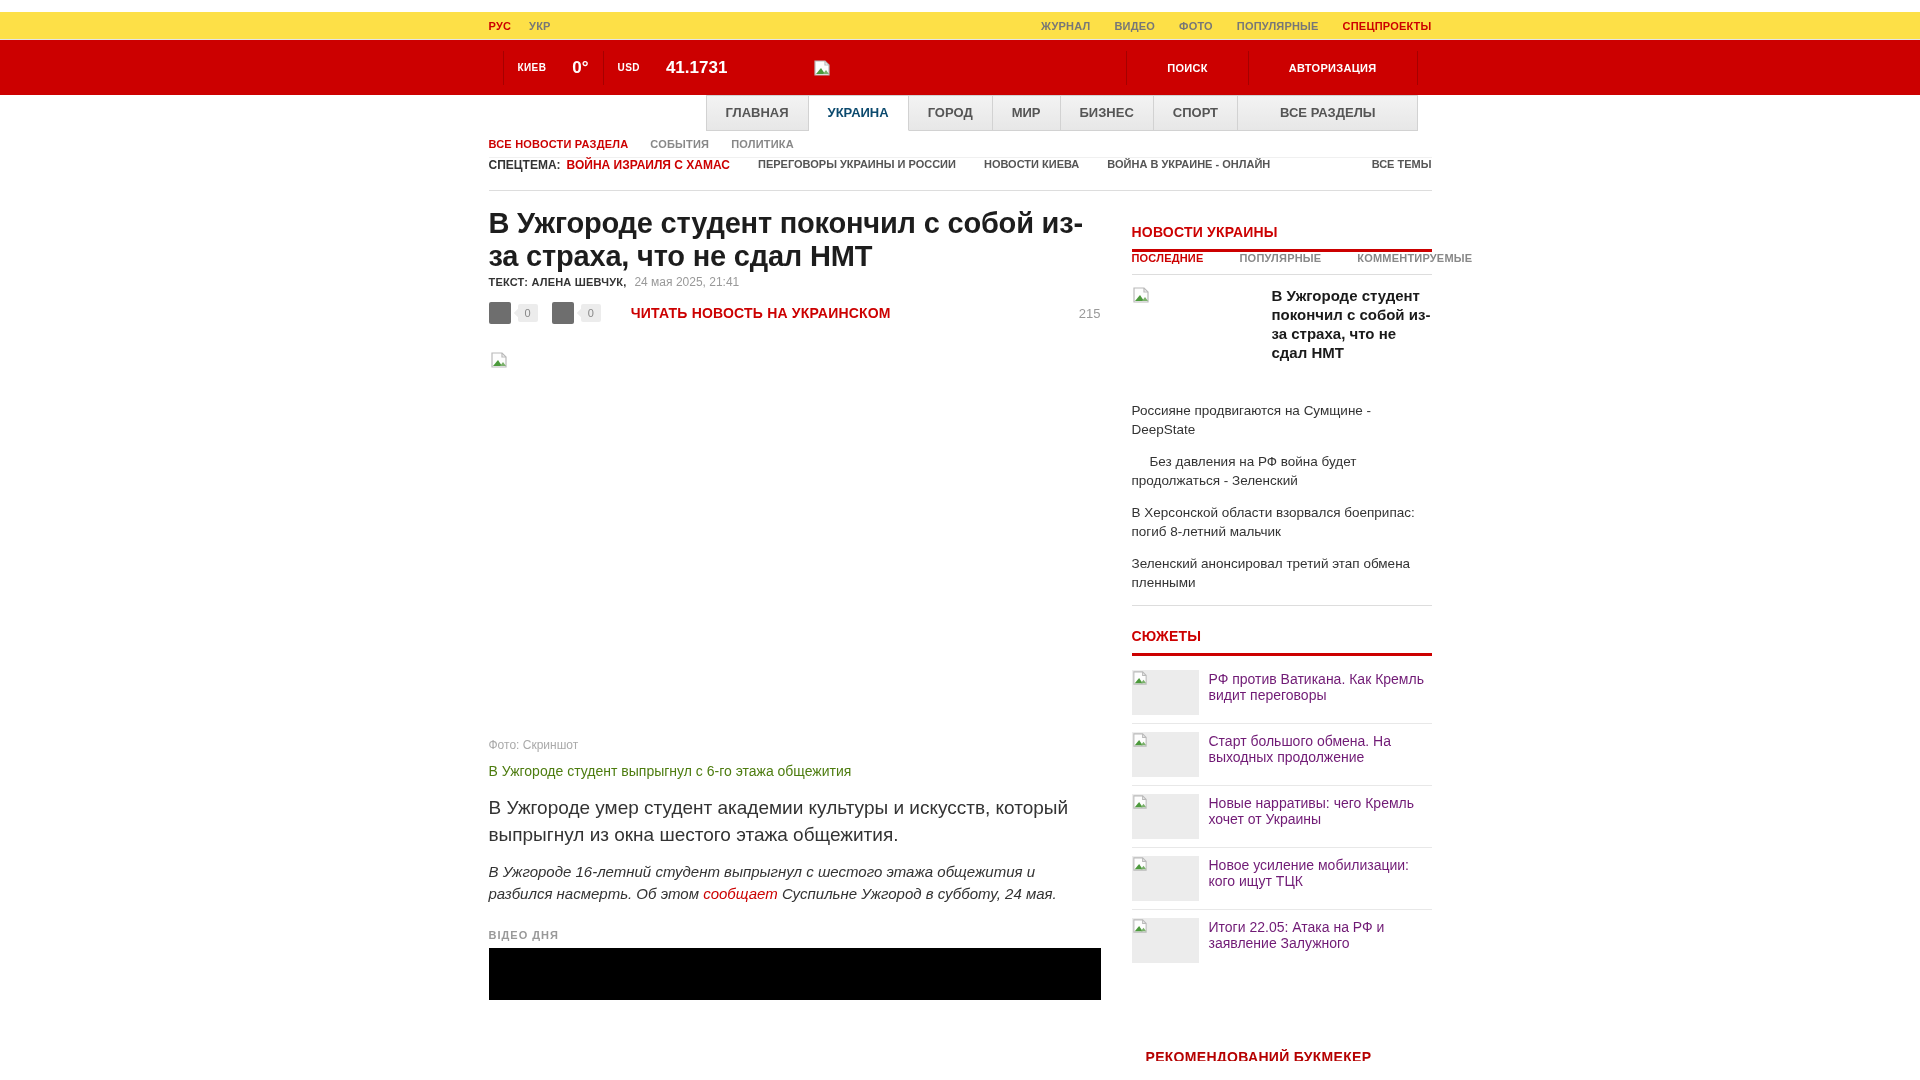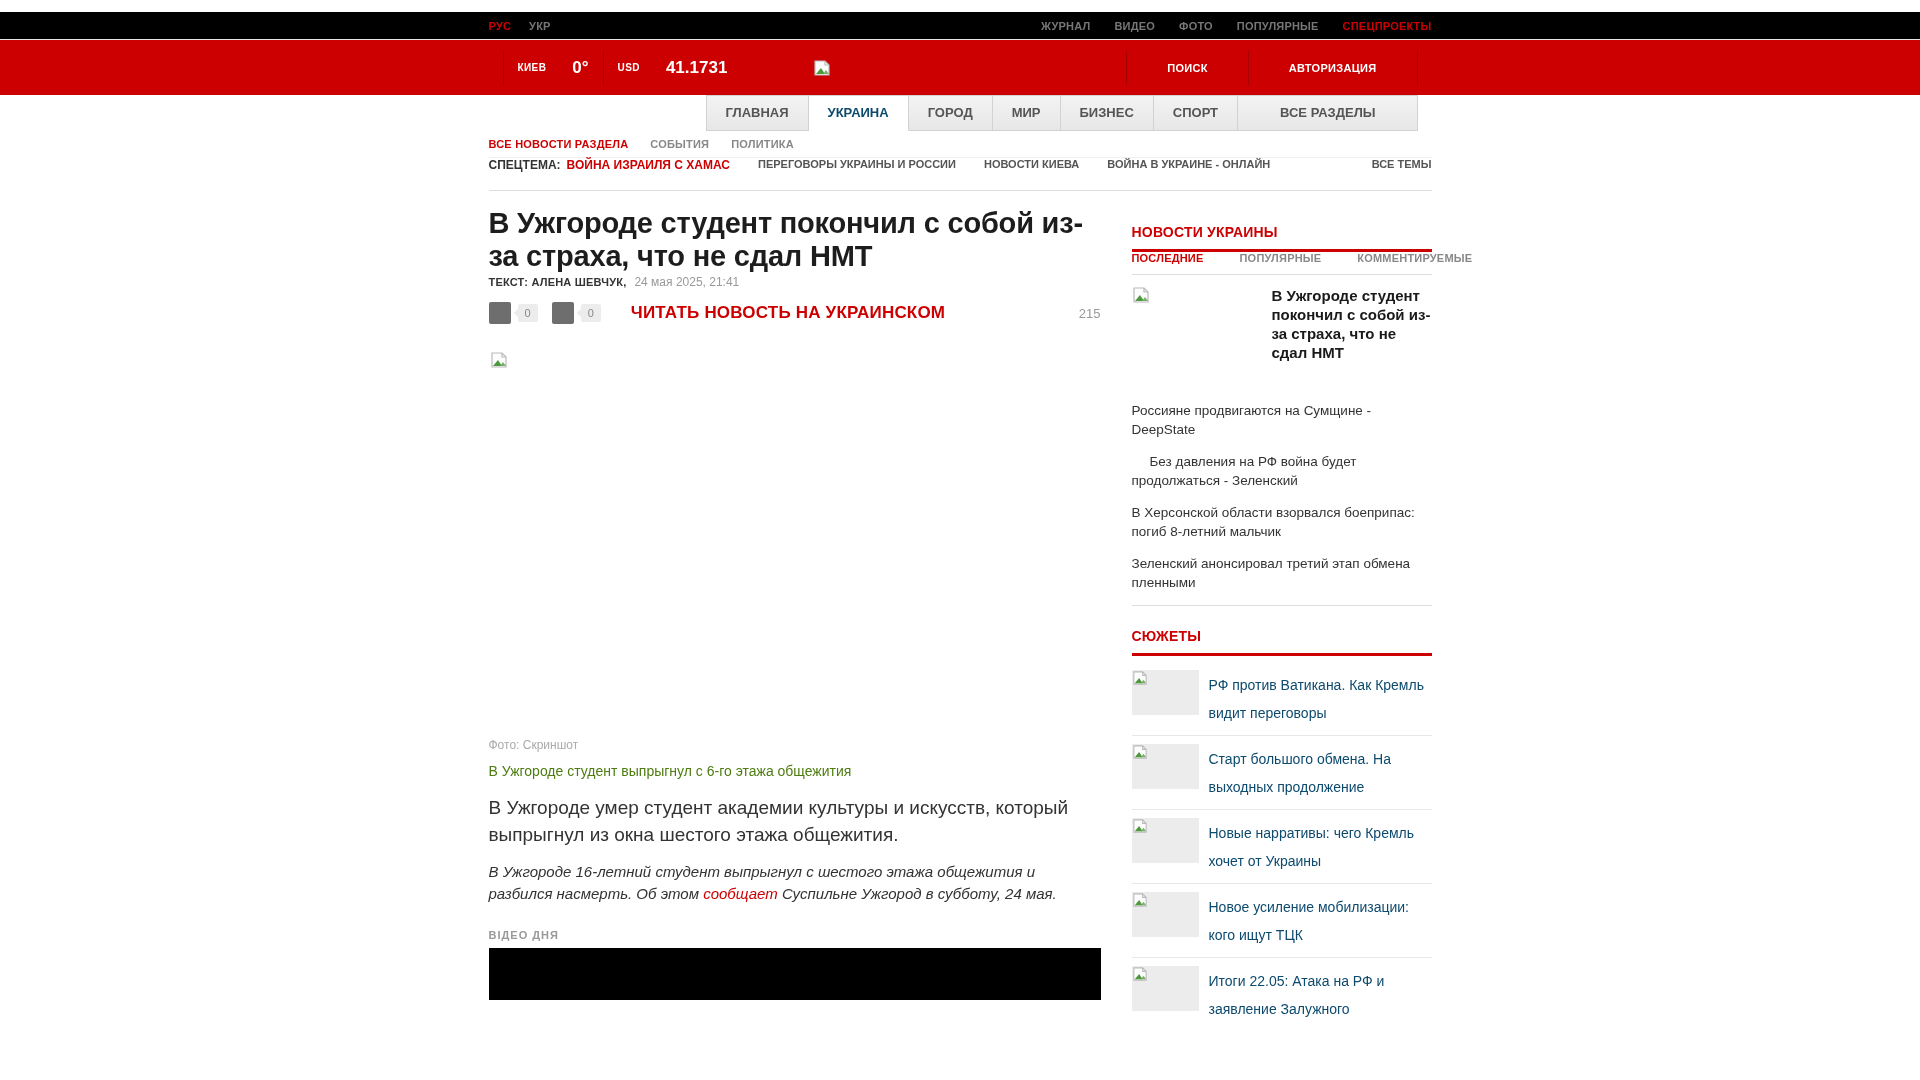--- a/index.html
+++ b/index.html
@@ -2,21 +2,21 @@
 <html><head>
 <meta charset="utf-8">
 <style>
   * { margin:0; padding:0; box-sizing:border-box; }
   html,body { width:1920px; height:1080px; overflow:hidden; background:#fff;
     font-family:"Liberation Sans", sans-serif; }
   .page { width:943px; margin:0 auto; position:relative; }
 
   
   .top-strip { height:12px; background:#fff; }
-  .topbar { height:28px; background:#000000; border-bottom:1px solid #e4e4e4; }
+  .topbar { height:28px; background:#fde047; border-bottom:1px solid #e4e4e4; }
   .topbar-inner { display:flex; justify-content:space-between; align-items:center; height:100%; }
   .lang { display:flex; gap:18px; }
   .lang span, .topmenu span { font-size:11px; font-weight:bold; color:#777; letter-spacing:.2px; cursor:pointer; }
   .lang .active { color:#cc0000; }
   .topmenu { display:flex; gap:24px; }
   .topmenu .accent { color:#cc0000; }
 
   
   .redbar { height:55px; background:#cc0000; }
   .redbar-inner { height:100%; display:flex; align-items:center; justify-content:space-between; color:#fff; }
@@ -57,21 +57,21 @@
   
   h1.title { margin-top:16px; font-size:29px; line-height:33px; color:#1d1d1d; letter-spacing:-.2px; }
   .byline { margin-top:2px; display:flex; align-items:baseline; gap:8px; }
   .byline .author { font-size:11px; font-weight:bold; color:#333; letter-spacing:.2px; }
   .byline .date { font-size:12px; color:#999; }
   .sharerow { margin-top:12px; display:flex; align-items:center; height:24px; }
   .share-btn { width:22px; height:22px; background:#6e6e6e; border-radius:2px; cursor:pointer; }
   .share-count { position:relative; margin-left:7px; margin-right:14px; background:#ececec; border-radius:2px;
     height:18px; line-height:18px; padding:0 7px; font-size:11px; color:#888; }
   .share-count:before { content:""; position:absolute; left:-3px; top:6px; width:6px; height:6px; background:#ececec; transform:rotate(45deg); }
-  .read-ua { font-size:17px; font-weight:bold; color:#cc0000; margin-left:16px; cursor:pointer; letter-spacing:.2px; }
+  .read-ua { font-size:14px; font-weight:bold; color:#cc0000; margin-left:16px; cursor:pointer; letter-spacing:.2px; }
   .views { margin-left:auto; font-size:13px; color:#999; }
   .imagebox { margin-top:25px; height:388px; position:relative; }
   .imagebox .broken { position:absolute; left:2px; top:2px; }
   .credit { font-size:12px; color:#aaa; }
   .caption { margin-top:11px; font-size:14px; color:#4d7c0f; }
   p.lead { margin-top:15px; font-size:19px; line-height:27px; color:#333; }
   p.bodytext { margin-top:13px; font-size:15px; line-height:22px; color:#333;font-style:italic; }
   p.bodytext a { color:#cc0000; text-decoration:none; cursor:pointer; }
   .videoday { margin-top:24px; text-align:left; font-size:11px; font-weight:bold; color:#999; letter-spacing:1px; }
   .videoplayer { margin-top:7px; width:612px; height:52px; background:#000; cursor:pointer; }
@@ -88,21 +88,21 @@
   .sb-featured .head { font-size:15px; font-weight:bold; line-height:19px; color:#1a1a1a; width:160px; }
   .sb-list { margin-top:15px; list-style:none; }
   .sb-list li { font-size:13.5px; line-height:19px; color:#333; margin-bottom:13px; cursor:pointer; }
   .sb-list li.indent { text-indent:18px; }
   .sb-sep { margin-top:3px; border:none; border-top:1px solid #ddd; }
   .sb-title2 { margin-top:22px; }
   .topic-row { display:flex; gap:10px; padding:8px 0; border-bottom:1px solid #e8e8e8; cursor:pointer; }
   .topic-row:last-of-type { border-bottom:none; }
   .topic-thumb { width:67px; height:45px; background:#ececec; position:relative; flex:none; }
   .topic-thumb .broken { position:absolute; left:1px; top:1px; }
-  .topic-text { font-size:14px; line-height:28px; color:#0c4a6e; padding-top:1px; }
+  .topic-text { font-size:14px; line-height:16px; color:#701a75; padding-top:1px; }
   .recommended { margin-top:78px; height:12px; overflow:hidden; padding-left:14px;
     font-size:14px; font-weight:bold; color:#b50000; letter-spacing:.3px; }
 </style>
 </head>
 <body>
 
 <svg width="0" height="0" style="position:absolute">
   <defs>
     <g id="broken-img">
       <path d="M1 1 H11 L15 5 V15 H1 Z" fill="#fdfdfd" stroke="#b9b9b9" stroke-width="1.2"></path>

